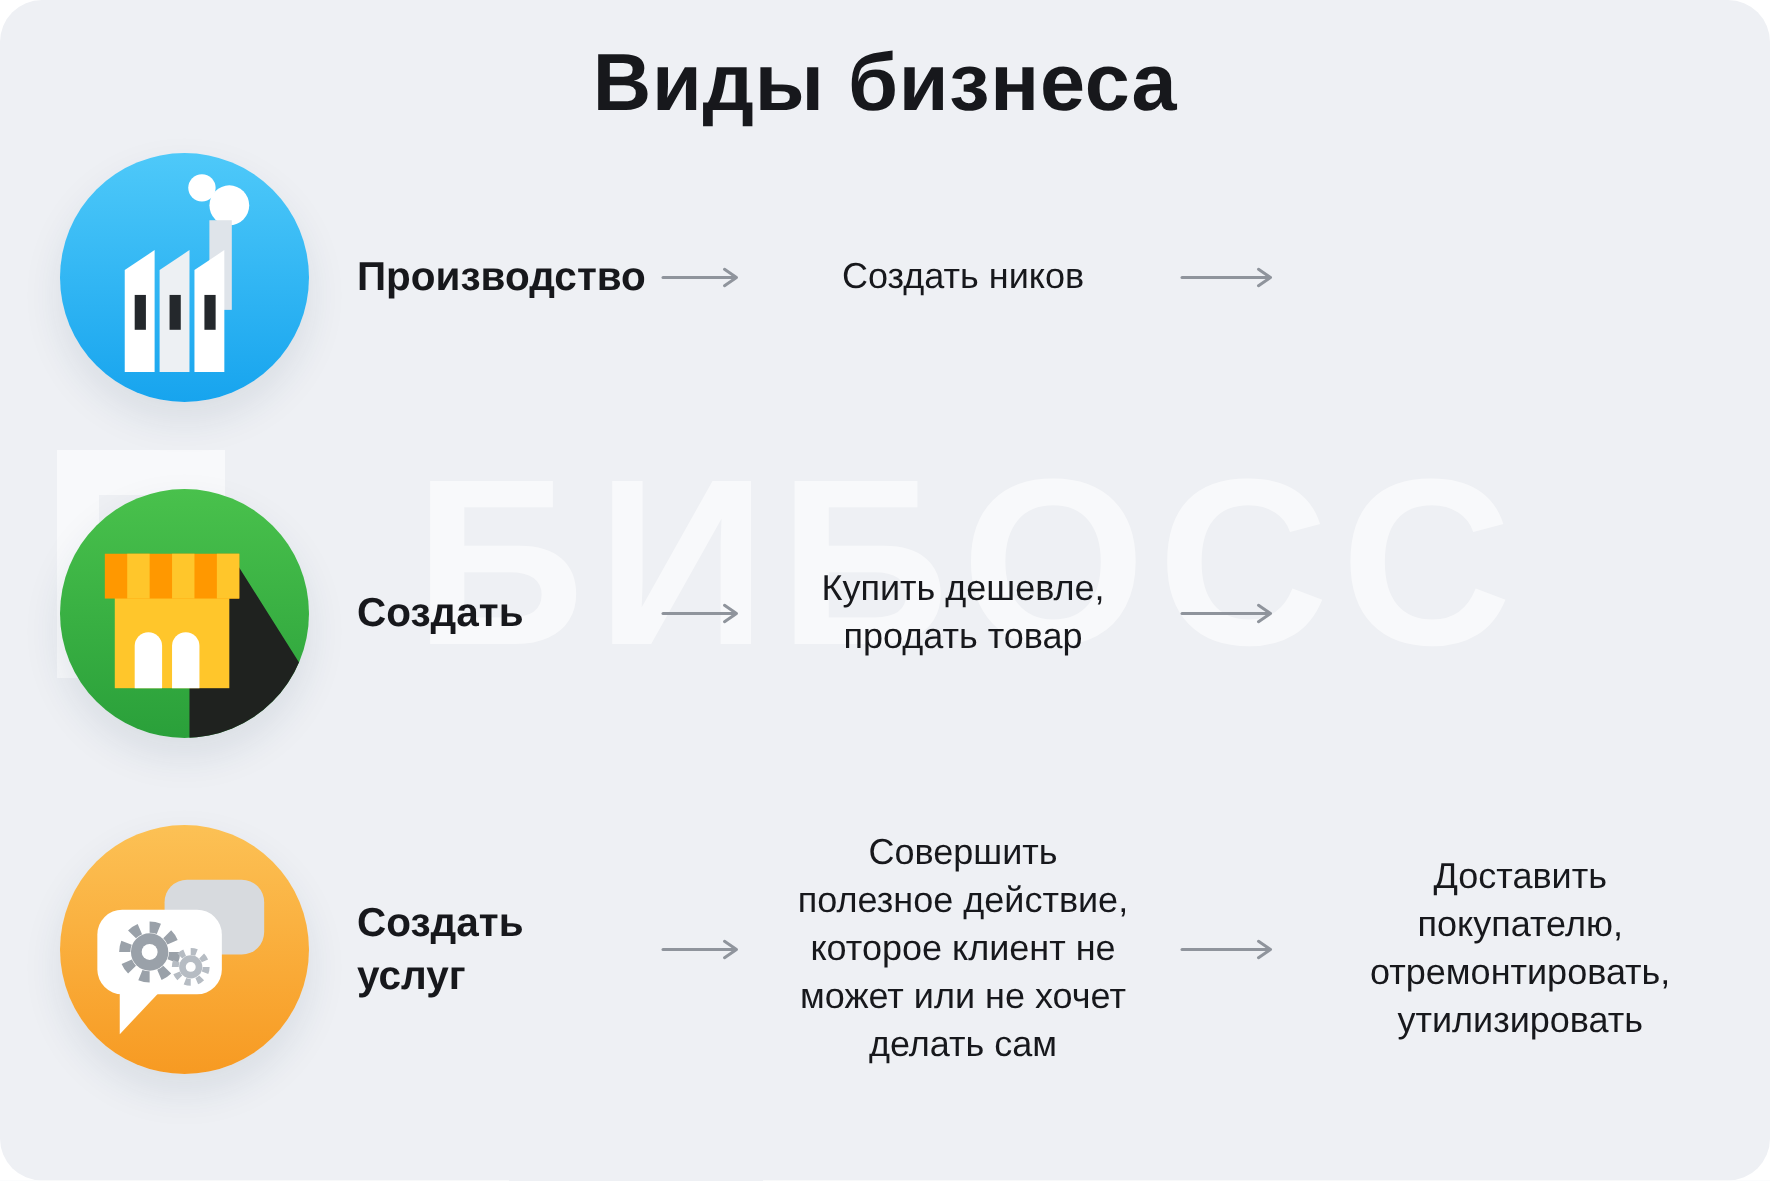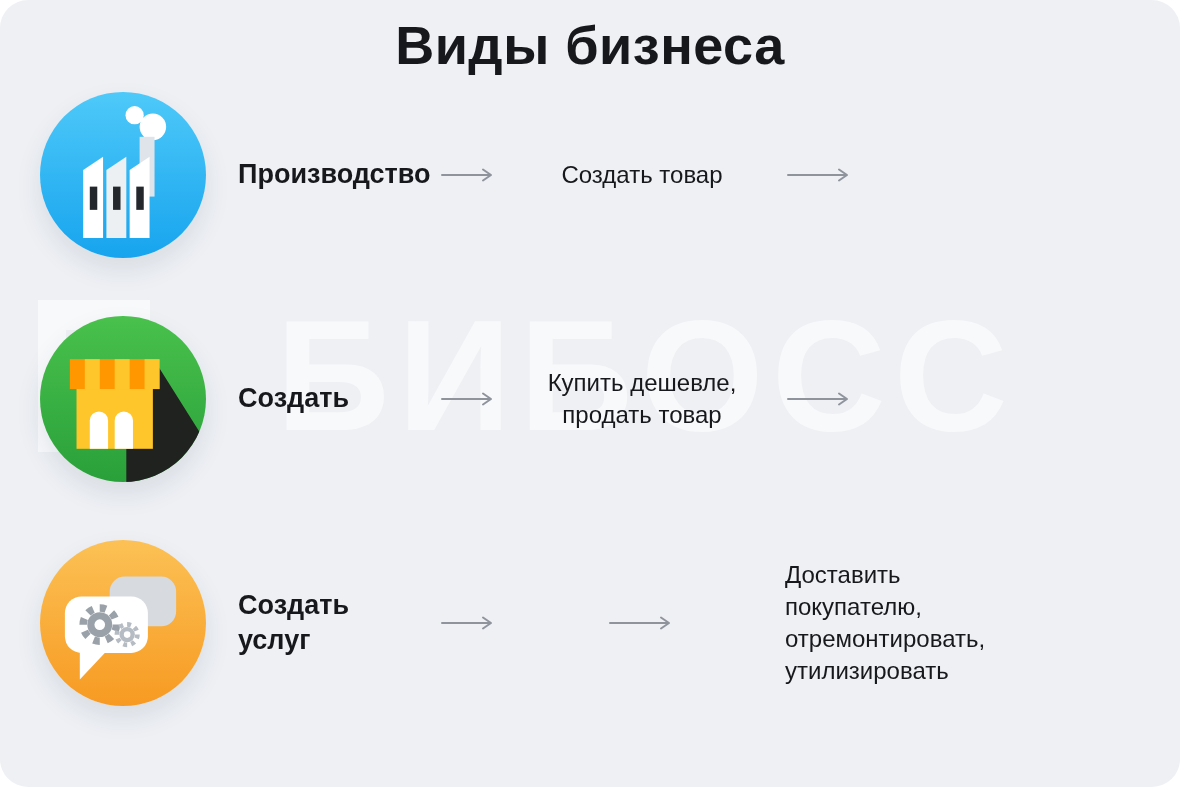--- a/index.html
+++ b/index.html
@@ -16,21 +16,21 @@
     border-radius: 28px;
     overflow: hidden;
   }
   .title {
     position: relative;
     z-index: 1;
     text-align: center;
     font-size: 54px;
     font-weight: 700;
     letter-spacing: 0.5px;
-    padding-top: 14px;
+    padding-top: 24px;
     color: #17181c;
   }
   
   .watermark {
     position: absolute;
     top: 300px; left: 38px; right: 38px;
     display: flex;
     align-items: flex-start;
     z-index: 0;
     pointer-events: none;
@@ -128,21 +128,21 @@
           </g>
         </svg>
       </div>
       <div class="label">Производство</div>
       <div class="arrow-cell">
         <svg width="58" height="14" viewBox="0 0 58 14" fill="none">
           <path d="M2 7 H50" stroke="#8f949c" stroke-width="2" stroke-linecap="round"></path>
           <path d="M43 1.5 L51 7 L43 12.5" stroke="#8f949c" stroke-width="2" stroke-linecap="round" stroke-linejoin="round"></path>
         </svg>
       </div>
-      <div class="action">Создать товар</div>
+      <div class="action">Создать ников</div>
       <div class="arrow-cell">
         <svg width="68" height="14" viewBox="0 0 68 14" fill="none">
           <path d="M2 7 H60" stroke="#8f949c" stroke-width="2" stroke-linecap="round"></path>
           <path d="M53 1.5 L61 7 L53 12.5" stroke="#8f949c" stroke-width="2" stroke-linecap="round" stroke-linejoin="round"></path>
         </svg>
       </div>
     </div>
 
     <div class="row">
       <div class="icon-wrap">
@@ -217,20 +217,25 @@
         </svg>
       </div>
       <div class="label">Создать
 услуг</div>
       <div class="arrow-cell">
         <svg width="58" height="14" viewBox="0 0 58 14" fill="none">
           <path d="M2 7 H50" stroke="#8f949c" stroke-width="2" stroke-linecap="round"></path>
           <path d="M43 1.5 L51 7 L43 12.5" stroke="#8f949c" stroke-width="2" stroke-linecap="round" stroke-linejoin="round"></path>
         </svg>
       </div>
+      <div class="action">Совершить
+полезное действие,
+которое клиент не
+может или не хочет
+делать сам</div>
       <div class="arrow-cell">
         <svg width="68" height="14" viewBox="0 0 68 14" fill="none">
           <path d="M2 7 H60" stroke="#8f949c" stroke-width="2" stroke-linecap="round"></path>
           <path d="M53 1.5 L61 7 L53 12.5" stroke="#8f949c" stroke-width="2" stroke-linecap="round" stroke-linejoin="round"></path>
         </svg>
       </div>
       <div class="example">Доставить
 покупателю,
 отремонтировать,
 утилизировать</div>

